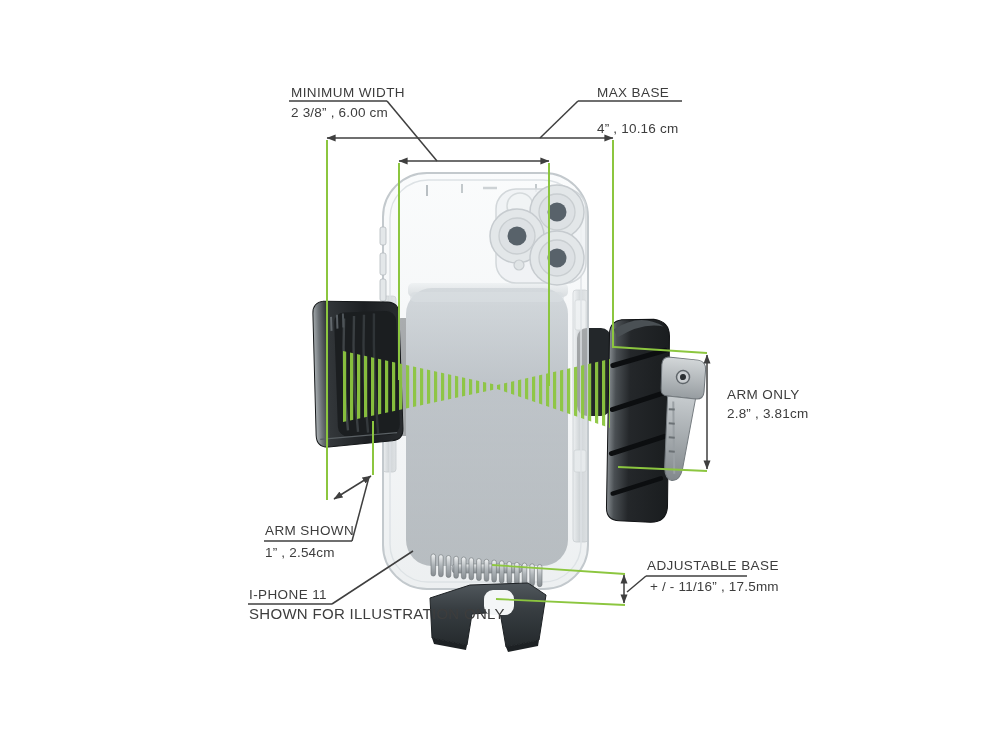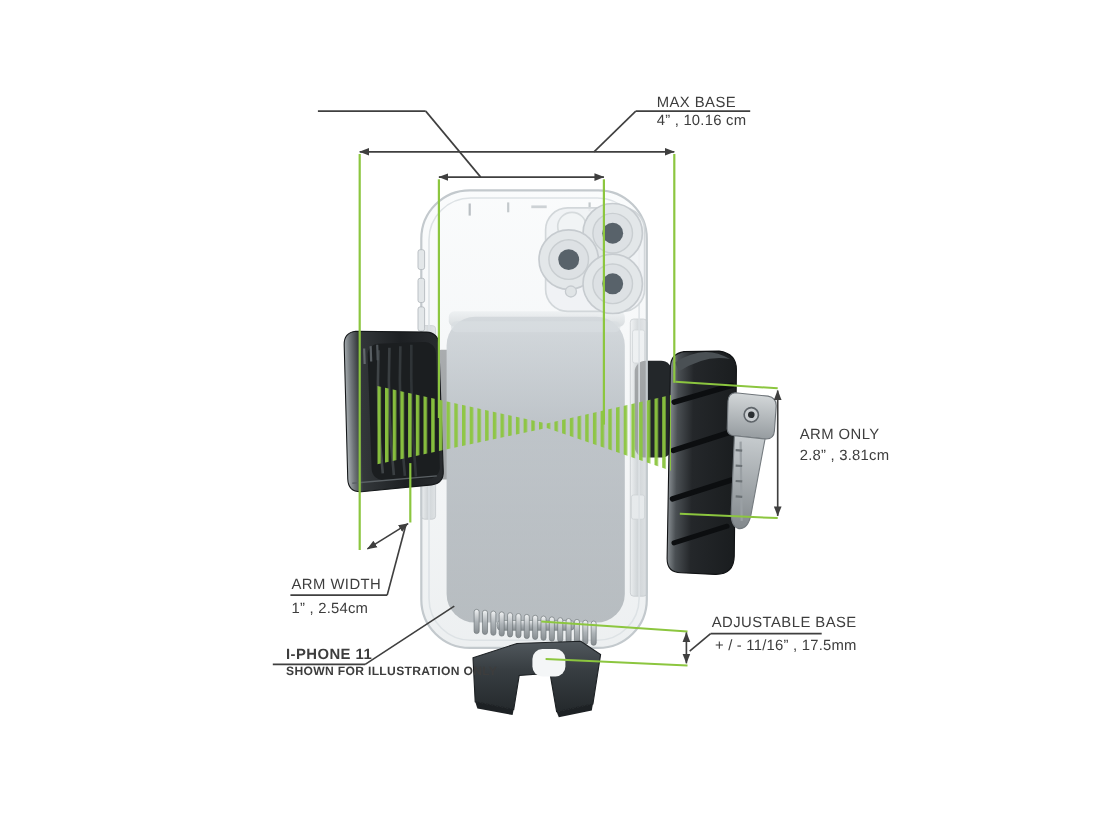--- a/index.html
+++ b/index.html
@@ -8,36 +8,36 @@
     --text:#3d3d3d;
     --bg:#ffffff;
   }
   html,body{margin:0;padding:0;background:var(--bg);}
   #stage{position:relative;width:1000px;height:750px;background:var(--bg);overflow:hidden;
          font-family:"Liberation Sans",sans-serif;}
   #art{position:absolute;left:0;top:0;}
   .label{position:absolute;color:var(--text);white-space:nowrap;line-height:1.18;}
   .label .t{display:block;font-size:13.5px;letter-spacing:.4px;}
   .label .v{display:block;font-size:13.5px;letter-spacing:.2px;}
-  .label .s{display:block;font-size:11px;letter-spacing:.3px;}
+  .label .s{display:block;font-size:15px;letter-spacing:.3px;}
   .gl{stroke:var(--green);stroke-width:2;fill:none;}
   .gl-thin{stroke:var(--green);stroke-width:1.8;fill:none;}
   .dl{stroke:var(--line);stroke-width:1.5;fill:none;}
   .mark{fill:var(--line);}
   #lbl-min{left:291px;top:85px;}
   #lbl-min .v{margin-top:4px;}
   #lbl-max{left:597px;top:85px;}
-  #lbl-max .v{margin-top:1px;}
+  #lbl-max .v{margin-top:20px;}
   #lbl-armw{left:727px;top:387px;}
   #lbl-armw .v{margin-top:3px;}
   #lbl-armd{left:265px;top:523px;}
   #lbl-armd .v{margin-top:6px;}
   #lbl-adj{left:647px;top:558px;}
   #lbl-adj .v{margin-top:5px;text-align:right;}
-  #lbl-iphone{left:260px;top:587px;font-weight:bold;}
+  #lbl-iphone{left:249px;top:587px;}
   #lbl-iphone .s{margin-top:2px;}
 </style>
 </head>
 <body>
 
 <div id="stage">
 
   <svg id="art" width="1000" height="750" viewBox="0 0 1000 750">
     <defs>
       <marker id="ah" markerWidth="10" markerHeight="10" refX="8.6" refY="4.5" orient="auto-start-reverse" markerUnits="userSpaceOnUse">
@@ -238,33 +238,37 @@
       <line class="dl" x1="578" y1="101" x2="540" y2="138"></line>
       <line class="dl" x1="264" y1="541" x2="352" y2="541"></line>
       <line class="dl" x1="352" y1="541" x2="369" y2="477"></line>
       <line class="dl" x1="646" y1="576" x2="747" y2="576"></line>
       <line class="dl" x1="646" y1="576" x2="627" y2="592"></line>
       <line class="dl" x1="248" y1="604" x2="332" y2="604"></line>
       <line class="dl" x1="332" y1="604" x2="413" y2="551"></line>
     </g>
   </svg>
 
+  <div class="label" id="lbl-min">
+    <span class="t">MINIMUM  WIDTH</span>
+    <span class="v">2 3/8” , 6.00 cm</span>
+  </div>
 
   <div class="label" id="lbl-max">
     <span class="t">MAX  BASE</span>
     <span class="v">4” , 10.16 cm</span>
   </div>
 
   <div class="label" id="lbl-armw">
     <span class="t">ARM ONLY</span>
     <span class="v">2.8” ,  3.81cm</span>
   </div>
 
   <div class="label" id="lbl-armd">
-    <span class="t">ARM WIDTH</span>
+    <span class="t">ARM SHOWN</span>
     <span class="v">1” ,  2.54cm</span>
   </div>
 
   <div class="label" id="lbl-adj">
     <span class="t">ADJUSTABLE BASE</span>
     <span class="v">+ / - 11/16” , 17.5mm</span>
   </div>
 
   <div class="label" id="lbl-iphone">
     <span class="t">I-PHONE 11</span>

